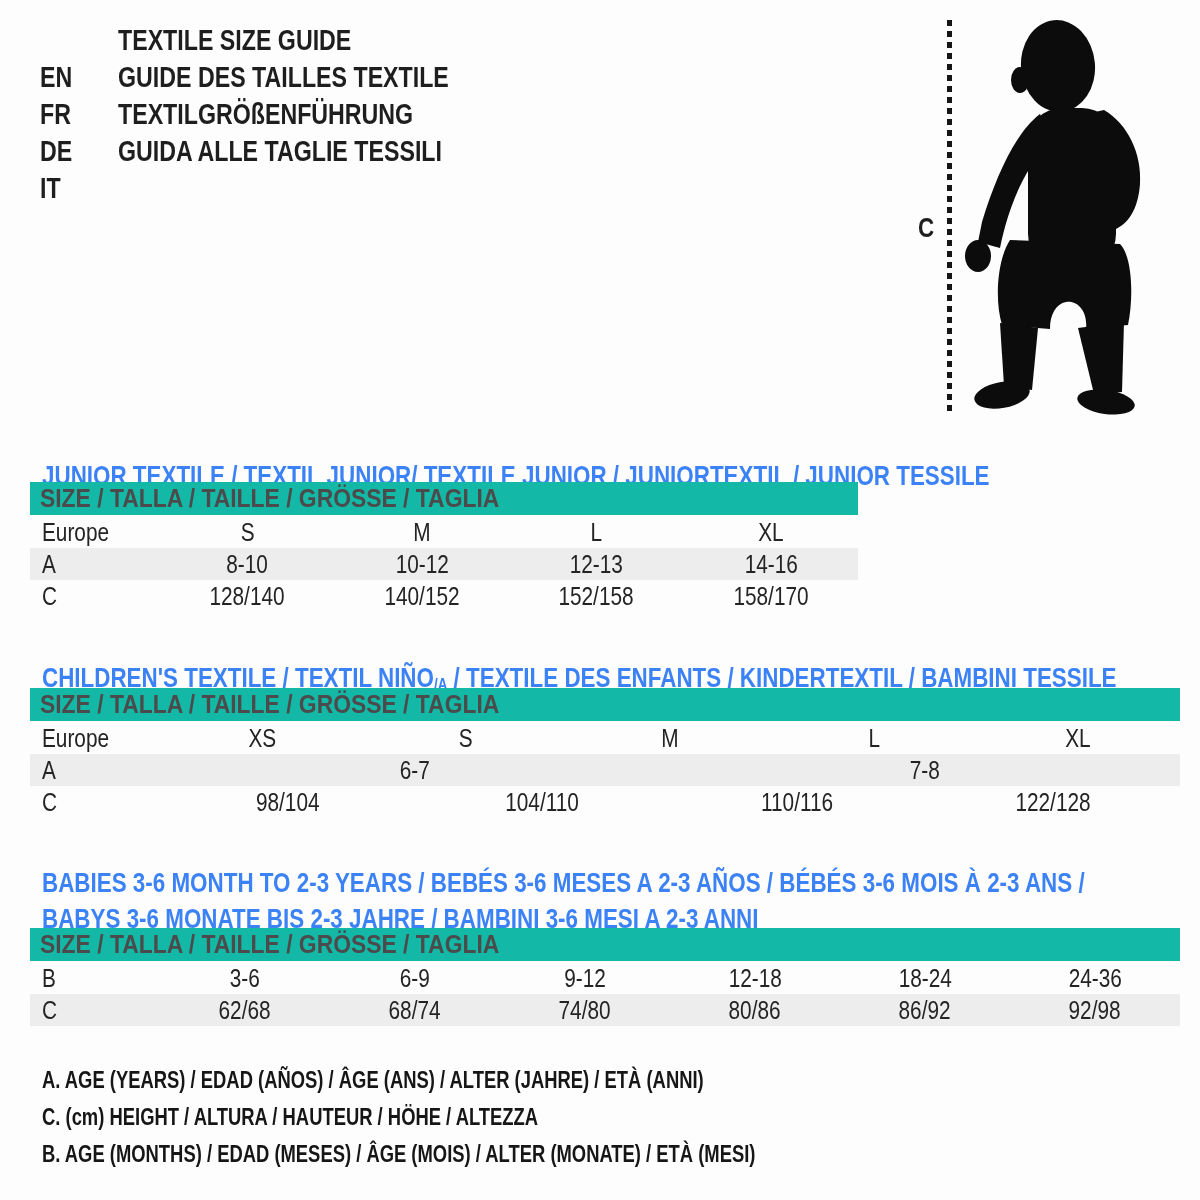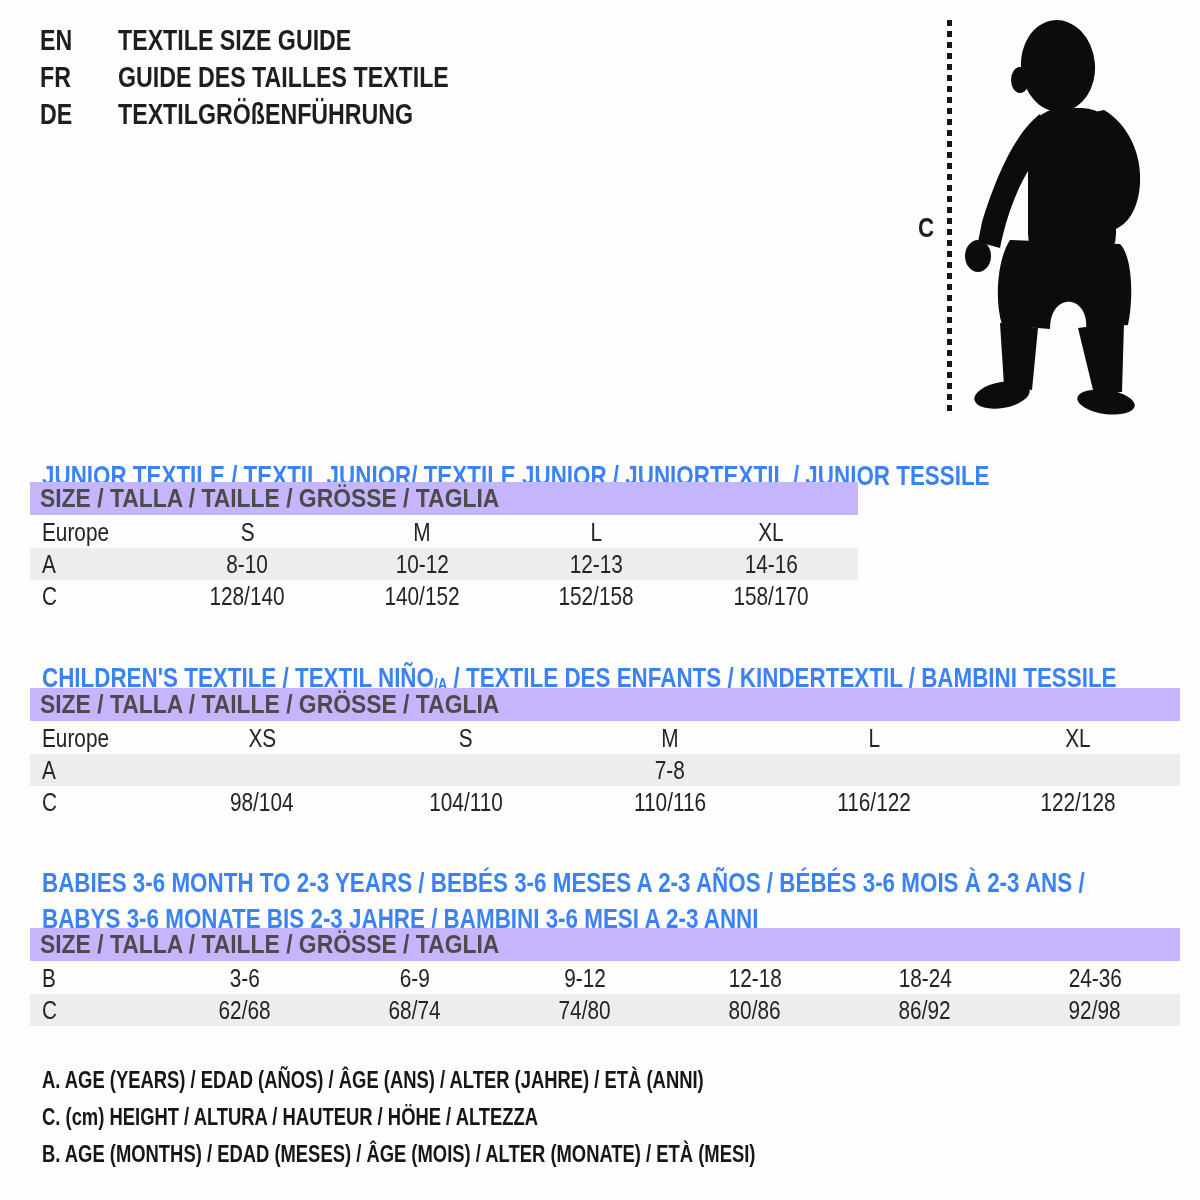--- a/index.html
+++ b/index.html
@@ -13,21 +13,21 @@
   }
   .page { position: absolute; inset: 0; }
 
   
   .cx  { display: inline-block; transform: scaleX(0.8);  transform-origin: 0 50%;   white-space: nowrap; }
   .cxc { display: inline-block; transform: scaleX(0.8);  transform-origin: 50% 50%; white-space: nowrap; }
 
   
   .lang-header { position: absolute; left: 40px; top: 22px; }
   .lang-row { height: 37px; line-height: 37px; font-size: 29px; font-weight: 700; letter-spacing: 0; }
-  .lang-code { display: inline-block; width: 78px; vertical-align: top; }
+  .lang-code { display: inline-block; width: 78px; vertical-align: top; margin-top: 37px; }
   .lang-title { display: inline-block; vertical-align: top; }
 
   
   .figure { position: absolute; left: 890px; top: 0; width: 310px; height: 440px; }
   .dashed-line {
     position: absolute; left: 57px; top: 20px; width: 5px; height: 396px;
     background: repeating-linear-gradient(to bottom, #161616 0 6px, transparent 6px 11px);
   }
   .measure-label { position: absolute; left: 28px; top: 212px; font-size: 28px; font-weight: 700; }
   .silhouette { position: absolute; left: 68px; top: 18px; }
@@ -36,21 +36,21 @@
   .sec-title { position: absolute; left: 42px; font-size: 28px; font-weight: 700; line-height: 30px; color: #3b82f6; }
   .title-junior   { top: 438px; }
   .title-children { top: 640px; }
   .title-babies   { top: 842px; }
   .title-babies .tline { display: block; height: 36px; line-height: 36px; }
   .subA { font-size: 0.6em; position: relative; top: 0.18em; font-weight: 700; }
 
   
   .bar {
     position: absolute; left: 30px; height: 33px; line-height: 33px;
-    background: #c4b5fd; color: #4b4b4b;
+    background: #14b8a6; color: #4b4b4b;
     font-size: 26px; font-weight: 700; padding-left: 10px; box-sizing: border-box;
   }
   .bar .cx { transform: scaleX(0.88); }
   .bar-junior   { top: 482px; width: 828px; }
   .bar-children { top: 688px; width: 1150px; }
   .bar-babies   { top: 928px; width: 1150px; }
 
   
   .tbl { position: absolute; left: 30px; }
   .tbl-junior   { top: 516px; width: 828px; }
@@ -72,20 +72,23 @@
 
   <header class="lang-header">
     <div class="lang-row">
       <span class="lang-code"><span class="cx">EN</span></span><span class="lang-title"><span class="cx">TEXTILE SIZE GUIDE</span></span>
     </div>
     <div class="lang-row">
       <span class="lang-code"><span class="cx">FR</span></span><span class="lang-title"><span class="cx">GUIDE DES TAILLES TEXTILE</span></span>
     </div>
     <div class="lang-row">
       <span class="lang-code"><span class="cx">DE</span></span><span class="lang-title"><span class="cx">TEXTILGRÖßENFÜHRUNG</span></span>
+    </div>
+    <div class="lang-row">
+      <span class="lang-code"><span class="cx">IT</span></span><span class="lang-title"><span class="cx">GUIDA ALLE TAGLIE TESSILI</span></span>
     </div>
   </header>
 
   <div class="figure">
     <span class="measure-label"><span class="cx">C</span></span>
     <div class="dashed-line"></div>
     <svg class="silhouette" width="190" height="400" viewBox="0 0 190 400" aria-hidden="true">
       <g fill="#0c0c0c">
         <ellipse cx="100" cy="48" rx="37" ry="46" transform="rotate(-5 100 48)"></ellipse>
         <ellipse cx="62" cy="62" rx="9" ry="13"></ellipse>
@@ -134,28 +137,28 @@
     <div class="row">
       <div class="cell-label"><span class="cx">Europe</span></div>
       <div class="cell"><span class="cxc">XS</span></div>
       <div class="cell"><span class="cxc">S</span></div>
       <div class="cell"><span class="cxc">M</span></div>
       <div class="cell"><span class="cxc">L</span></div>
       <div class="cell"><span class="cxc">XL</span></div>
     </div>
     <div class="row shaded">
       <div class="cell-label"><span class="cx">A</span></div>
+      <div class="cell"><span class="cxc">6-7</span></div>
       <div class="cell"><span class="cxc">7-8</span></div>
     </div>
     <div class="row">
       <div class="cell-label"><span class="cx">C</span></div>
       <div class="cell"><span class="cxc">98/104</span></div>
       <div class="cell"><span class="cxc">104/110</span></div>
       <div class="cell"><span class="cxc">110/116</span></div>
-      <div class="cell"><span class="cxc">116/122</span></div>
       <div class="cell"><span class="cxc">122/128</span></div>
     </div>
   </div>
 
   <h2 class="sec-title title-babies">
     <span class="tline"><span class="cx">BABIES 3-6 MONTH TO 2-3 YEARS / BEBÉS 3-6 MESES A 2-3 AÑOS / BÉBÉS 3-6 MOIS À 2-3 ANS /</span></span>
     <span class="tline"><span class="cx">BABYS 3-6 MONATE BIS 2-3 JAHRE / BAMBINI 3-6 MESI A 2-3 ANNI</span></span>
   </h2>
   <div class="bar bar-babies"><span class="cx">SIZE / TALLA / TAILLE / GRÖSSE / TAGLIA</span></div>
   <div class="tbl tbl-babies">

